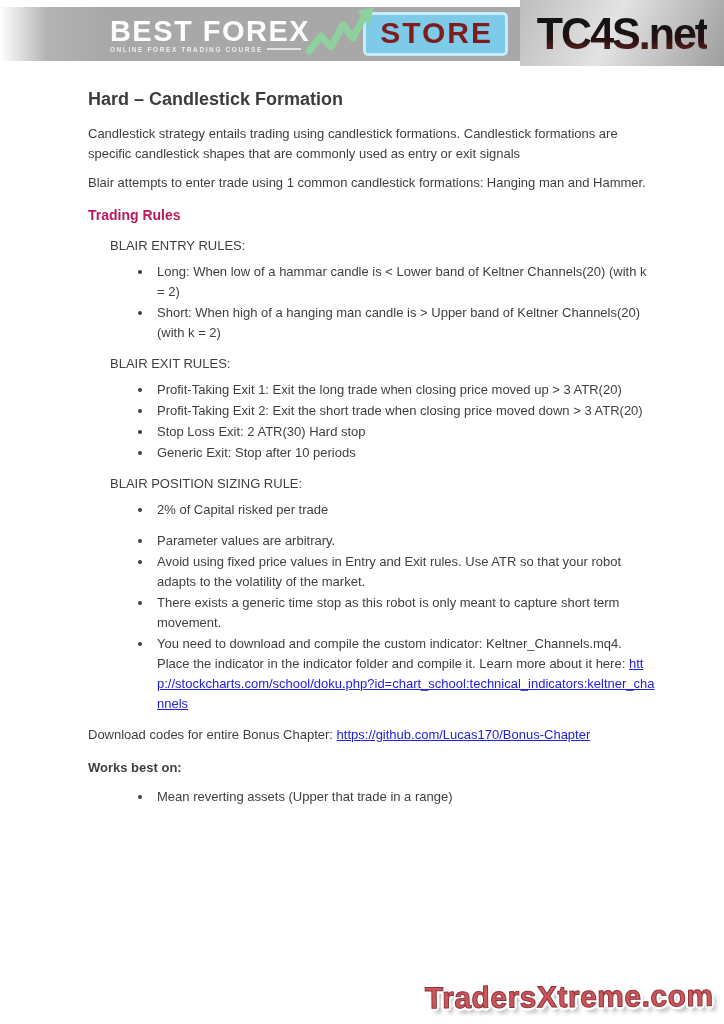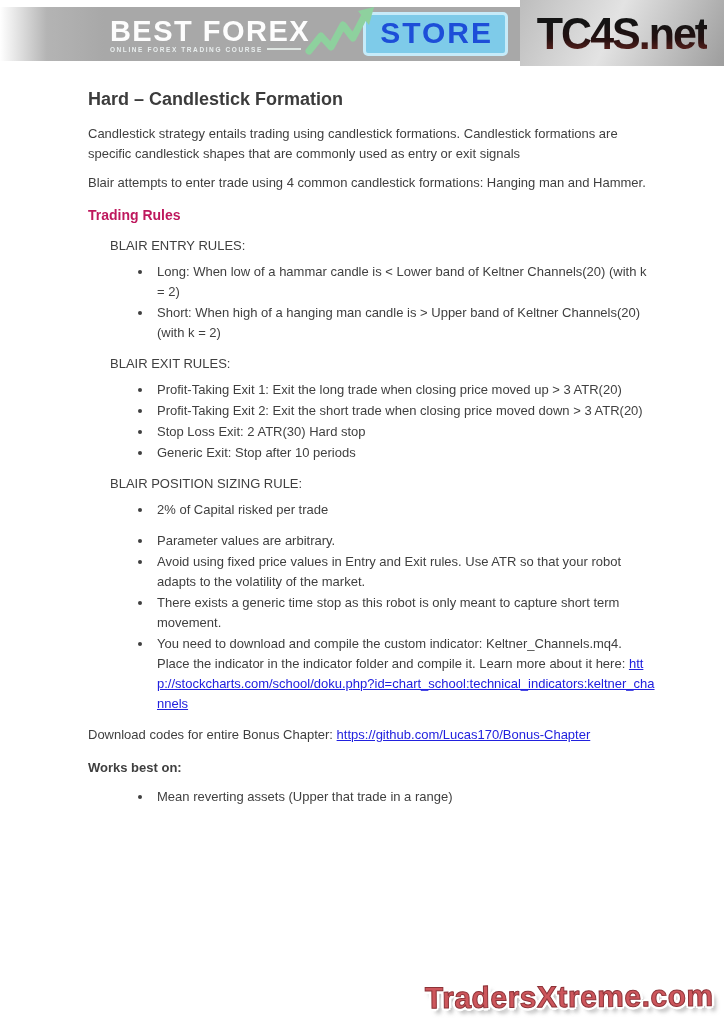--- a/index.html
+++ b/index.html
@@ -15,21 +15,21 @@
     background:linear-gradient(to right,#ffffff 0%,#b4b4b4 9%,#a8a8a8 20%,#a8a8a8 100%);
     display:flex; align-items:center; justify-content:flex-end; position:relative;
   }
   .logo-block { text-align:left; margin-right:11px; position:relative; z-index:1; }
   .logo-main { color:#fdfdfd; font-size:29px; font-weight:600; letter-spacing:1.5px; line-height:30px; }
   .logo-sub  { color:#e9eeee; font-size:6.5px; letter-spacing:1.6px; font-weight:bold; display:flex; align-items:center; gap:4px; }
   .logo-sub .rule-line { display:inline-block; width:34px; height:2px; background:#dfe6e2; }
   .zigzag { position:relative; z-index:2; margin:0 -14px 0 -16px; top:2px; }
   .store-badge {
     position:relative; z-index:1; background:#7ecbe9; border:3px solid #c6ebf9; border-radius:5px;
-    color:#1d4ed8; font-size:30px; font-weight:bold; letter-spacing:2px; padding:1px 12px 3px 14px;
+    color:#7f1d1d; font-size:30px; font-weight:bold; letter-spacing:2px; padding:1px 12px 3px 14px;
     margin-right:12px;
   }
   .banner-right {
     width:204px; height:66px;
     background:linear-gradient(115deg,#bdbdbd 0%,#e3e3e3 45%,#9d9d9d 100%);
     display:flex; align-items:center; justify-content:center;
   }
   .tc4s {
     font-size:43px; font-weight:bold; letter-spacing:-2px;
     background:linear-gradient(to bottom,#141414 30%,#231010 60%,#6e2720 92%);
@@ -92,21 +92,21 @@
     </div>
     <div class="banner-right">
       <span class="tc4s">TC4S.net</span>
     </div>
   </header>
 
   <main class="content">
     <h1 class="doc-title">Hard – Candlestick Formation</h1>
 
     <p class="body-p">Candlestick strategy entails trading using candlestick formations. Candlestick formations are specific candlestick shapes that are commonly used as entry or exit signals</p>
-    <p class="body-p">Blair attempts to enter trade using 4 common candlestick formations: Hanging man and Hammer.</p>
+    <p class="body-p">Blair attempts to enter trade using 1 common candlestick formations: Hanging man and Hammer.</p>
 
     <h2 class="sec-heading">Trading Rules</h2>
 
     <p class="rule-label">BLAIR ENTRY RULES:</p>
     <ul class="bullets">
       <li>Long: When low of a hammar candle is &lt; Lower band of Keltner Channels(20) (with k = 2)</li>
       <li>Short: When high of a hanging man candle is &gt; Upper band of Keltner Channels(20) (with k = 2)</li>
     </ul>
 
     <p class="rule-label">BLAIR EXIT RULES:</p>

